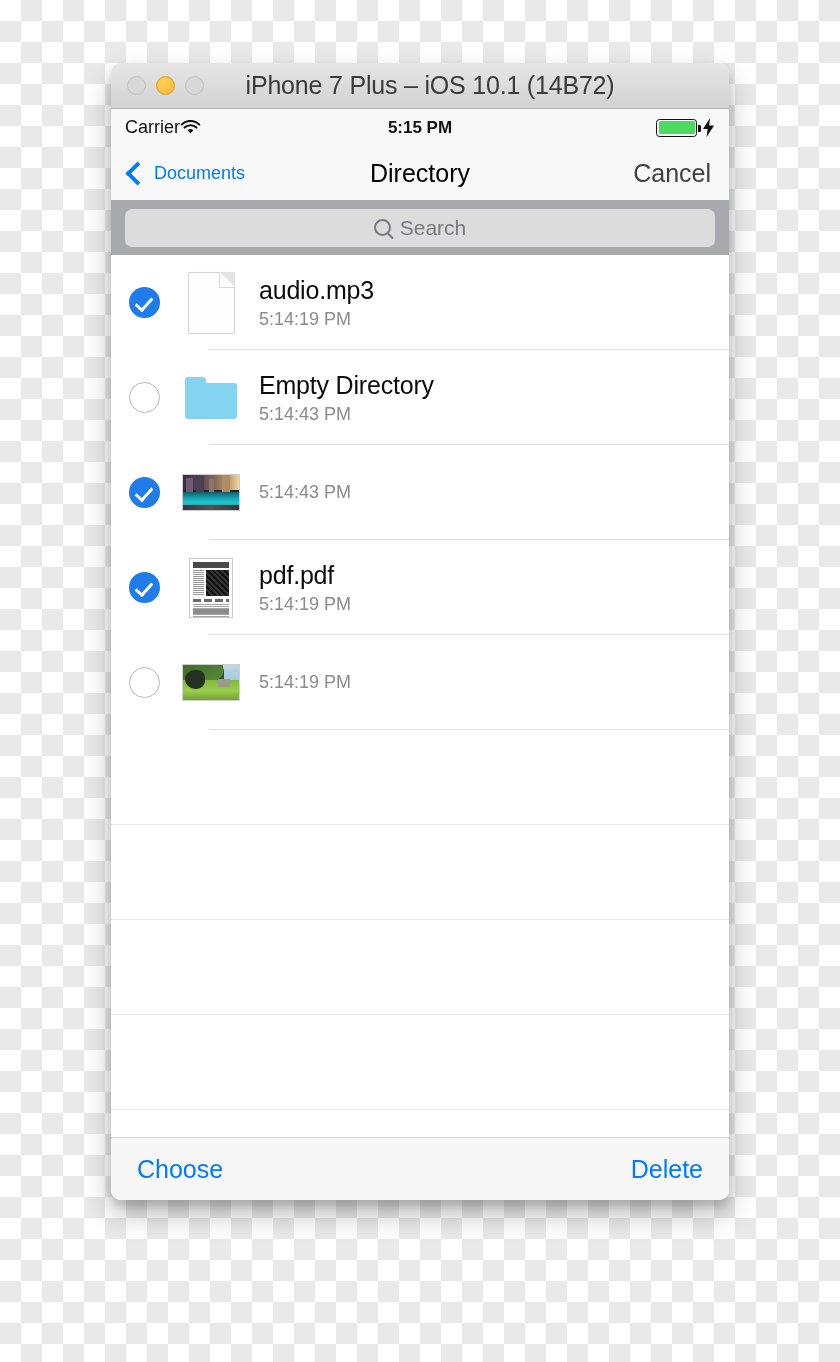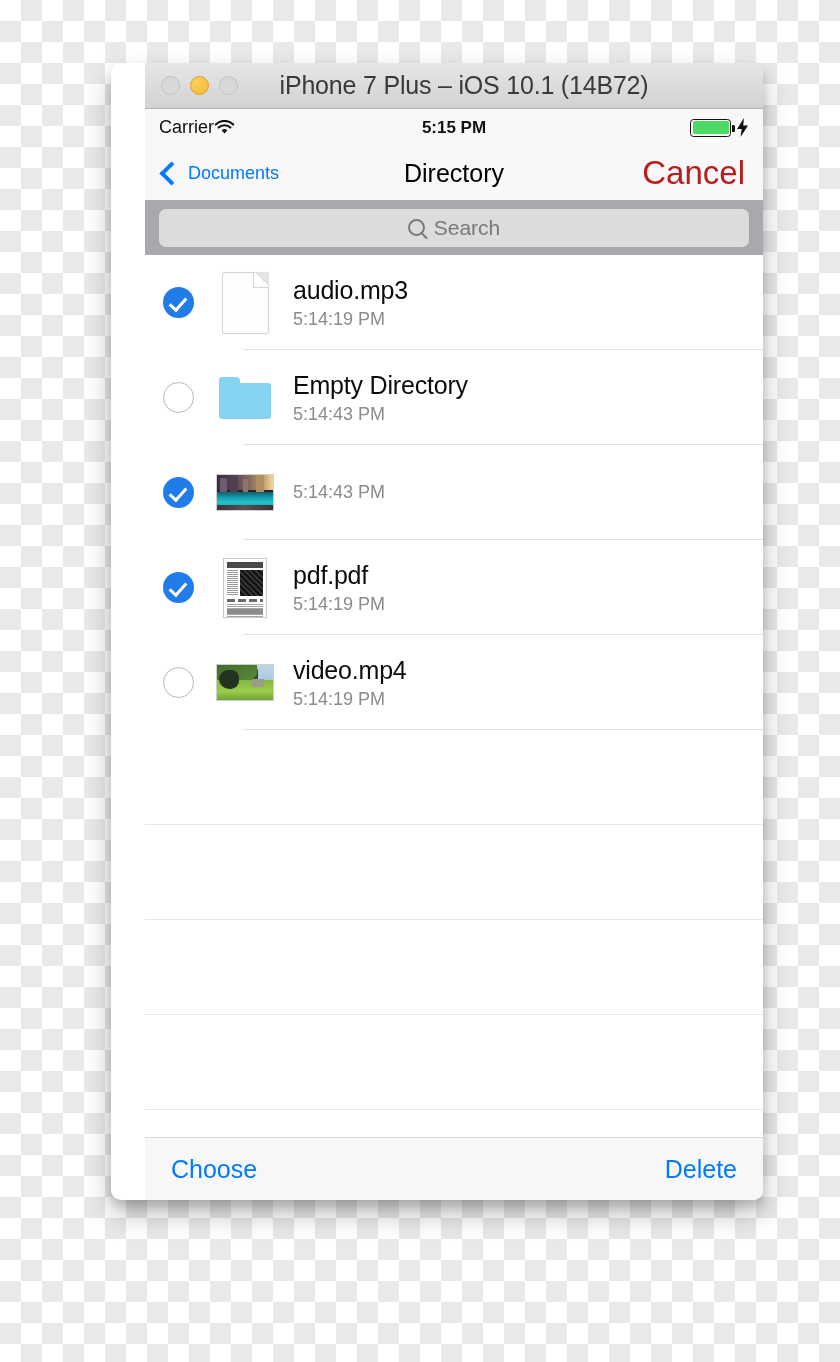--- a/index.html
+++ b/index.html
@@ -32,21 +32,20 @@
     left: 111px;
     top: 63px;
     width: 618px;
     height: 1137px;
     border-radius: 10px;
     overflow: hidden;
     box-shadow: 0 14px 28px rgba(0,0,0,0.26), 0 6px 10px rgba(0,0,0,0.14);
     background: #ffffff;
     display: flex;
     flex-direction: column;
-    padding-left: 34px;
   }
 
   
   #titlebar {
     height: 45px;
     flex: 0 0 45px;
     background: linear-gradient(to bottom, #e6e6e6 0%, #d2d2d2 100%);
     border-bottom: 1px solid #b4b4b4;
     display: flex;
     align-items: center;
@@ -138,21 +137,21 @@
     border-bottom: 4px solid #007aff;
     transform: rotate(45deg);
     margin-right: 2px;
   }
   #nav-title {
     position: absolute; left: 0; right: 0; text-align: center;
     font-size: 25px; font-weight: normal; color: #000;
     pointer-events: none;
   }
   #nav-cancel {
-    margin-left: auto; color: #b91c1c; font-size: 33px; cursor: pointer;
+    margin-left: auto; color: #404040; font-size: 25px; cursor: pointer;
     position: relative; z-index: 2;
   }
 
   
   #search-bar {
     height: 55px;
     flex: 0 0 55px;
     background: #a8a9ad;
     display: flex;
     align-items: center;
@@ -560,21 +559,20 @@
           <div class="icon-video">
             <div class="vsky"></div>
               <div class="trees"></div>
             <div class="ridge"></div>
               <div class="grass"></div>
             <div class="hut"></div>
               <div class="bush"></div>
           </div>
         </div>
         <div class="labels">
-          <div class="file-name">video.mp4</div>
           <div class="file-date">5:14:19 PM</div>
         </div>
       </div>
 
       <div class="row-empty"></div>
       <div class="row-empty"></div>
       <div class="row-empty"></div>
       <div class="row-empty"></div>
     </div>
 

